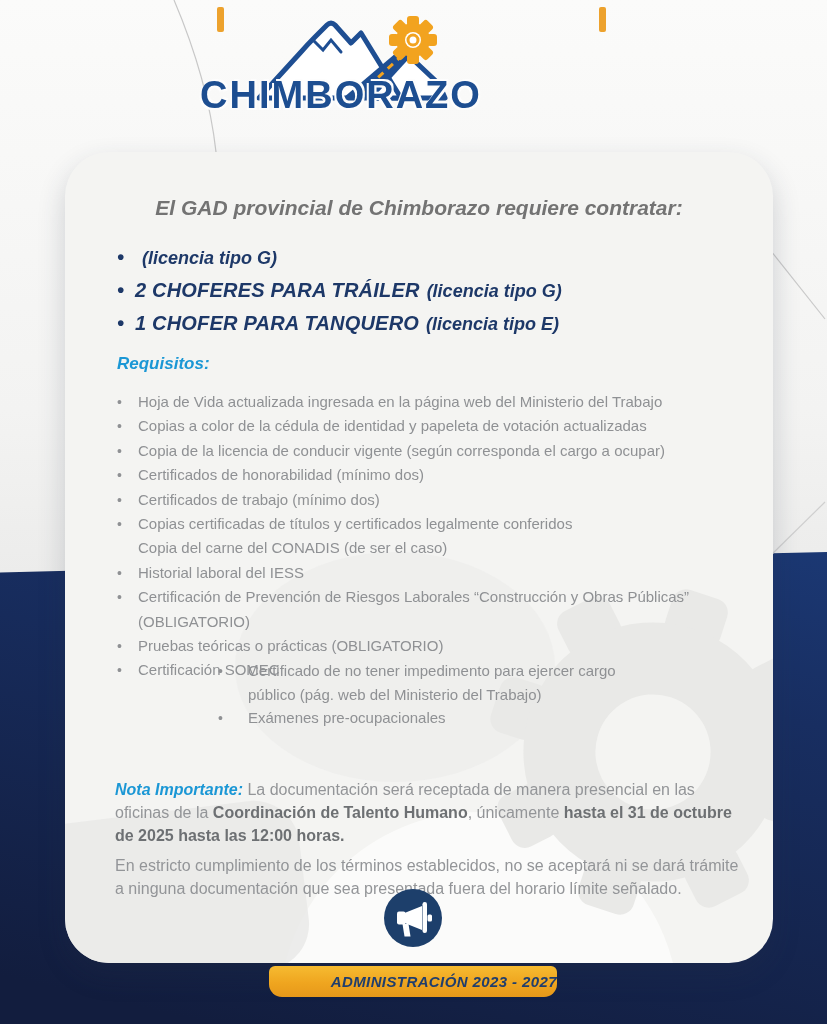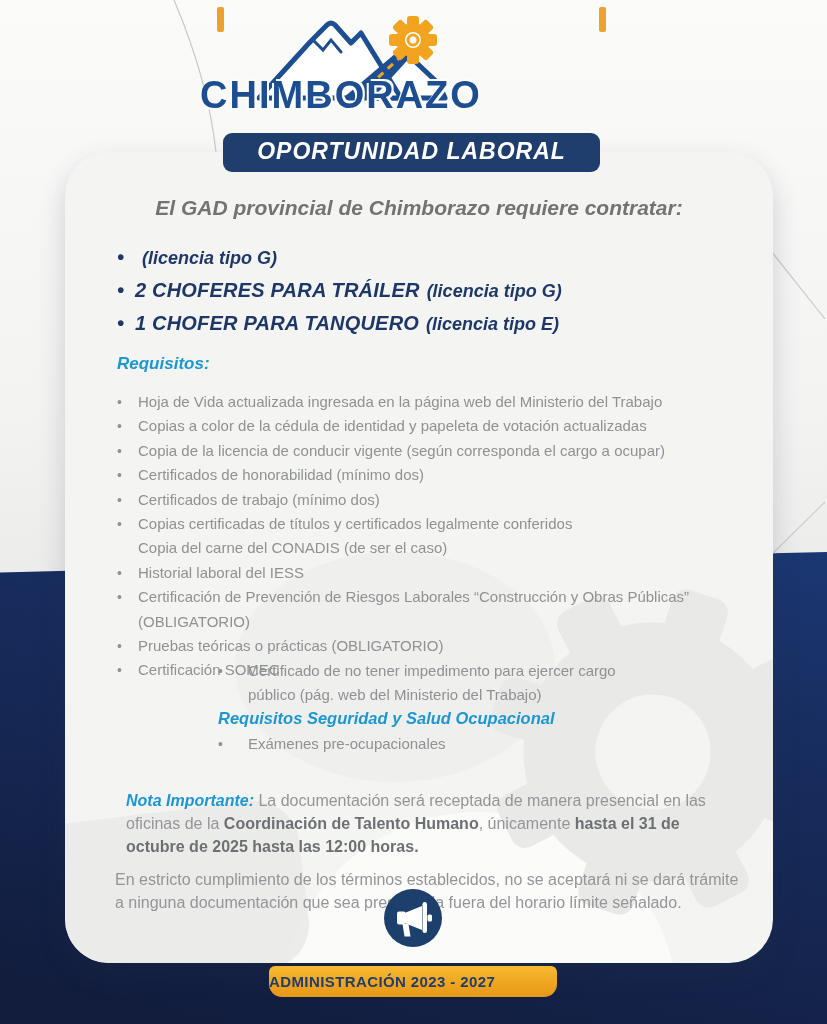--- a/index.html
+++ b/index.html
@@ -86,21 +86,21 @@
   .nota-p2 { color:#939598; margin-top:8px; }
 
   
   .megaphone-wrap { position:absolute; left:384px; top:889px; width:58px; height:58px; z-index:4; }
 
   
   .admin-banner {
     position:absolute; left:269px; top:966px; width:288px; height:31px; z-index:4;
     background:linear-gradient(180deg,#f6bb31 0%,#efa51f 55%,#e6981a 100%);
     border-radius:6px 6px 13px 13px;
-    display:flex; align-items:center; justify-content:flex-start;
+    display:flex; align-items:center; justify-content:flex-end;font-style:italic;
   }
   .admin-label { color:#203e6d; font-size:15px; font-weight:bold; letter-spacing:.4px; }
 </style>
 </head>
 <body>
 
 <div class="page">
 
   <div class="bg-navy"></div>
 
@@ -222,32 +222,31 @@
     </div>
 
     <div class="legal-block">
       <div>
 
           <div class="req-row">
             <span class="req-bullet">•</span>
             <span class="req-text">Certificado de no tener impedimento para ejercer cargo público (pág. web del Ministerio del Trabajo)</span>
           </div>
         </div>
-      <div class="sec-title sso-title">Requisitos Seguridad y Salud Ocupacional</div>
       <div>
 
           <div class="req-row">
             <span class="req-bullet">•</span>
             <span class="req-text">Exámenes pre-ocupacionales</span>
           </div>
         </div>
     </div>
 
     <div class="nota">
-      <p style="margin:11px">
+      <p style="margin:0">
         
       <span class="label">Nota Importante: </span><span class="normal">La documentación será receptada de manera presencial en las oficinas de la </span><span class="bold">Coordinación de Talento Humano</span><span class="normal">, únicamente </span><span class="bold">hasta el 31 de octubre de 2025 hasta las 12:00 horas.</span></p>
       <p class="nota-p2">En estricto cumplimiento de los términos establecidos, no se aceptará ni se dará trámite a ninguna documentación que sea presentada fuera del horario límite señalado.</p>
     </div>
   </div>
 
   <div class="logo">
     <svg class="logo-art" width="200" height="94" viewBox="0 0 200 94">
       <path d="M118 88 L152 42 L186 74 L192 88 Z" fill="#ffffff" stroke="#1e4e92" stroke-width="5" stroke-linejoin="round"></path>
       <path d="M6 88 L48 42 Q55 34 62 27 L74 15 Q78 11 82 15 L98 33 L108 23 L148 88 Z" fill="#ffffff" stroke="#1e4e92" stroke-width="5" stroke-linejoin="round"></path>
@@ -270,23 +269,20 @@
         </g>
         <circle r="8" fill="#ffffff"></circle>
         <circle r="5" fill="none" stroke="#f2a31f" stroke-width="3"></circle>
       </g>
     </svg>
     <div class="logo-name">CHIMBORAZO</div>
   </div>
 
   <div class="banner-accent left"></div>
   <div class="banner-accent right"></div>
-  <div class="banner">
-    <span class="banner-label">OPORTUNIDAD LABORAL</span>
-  </div>
 
   <div class="megaphone-wrap">
     <svg width="58" height="58" viewBox="0 0 58 58">
       <circle cx="29" cy="29" r="29" fill="#1d3f6b"></circle>
       <g fill="#ffffff">
         <rect x="38.5" y="13" width="4.5" height="31" rx="2.2"></rect>
         <rect x="43.5" y="25.5" width="4.5" height="7" rx="1.5"></rect>
         <path d="M38 17 L20.5 24 L20.5 34 L38 41 Z"></path>
         <rect x="13" y="22.5" width="8.5" height="13" rx="2"></rect>
         <path d="M18.5 35 L24.5 35 L26.5 47.5 L20.5 47.5 Z"></path>

